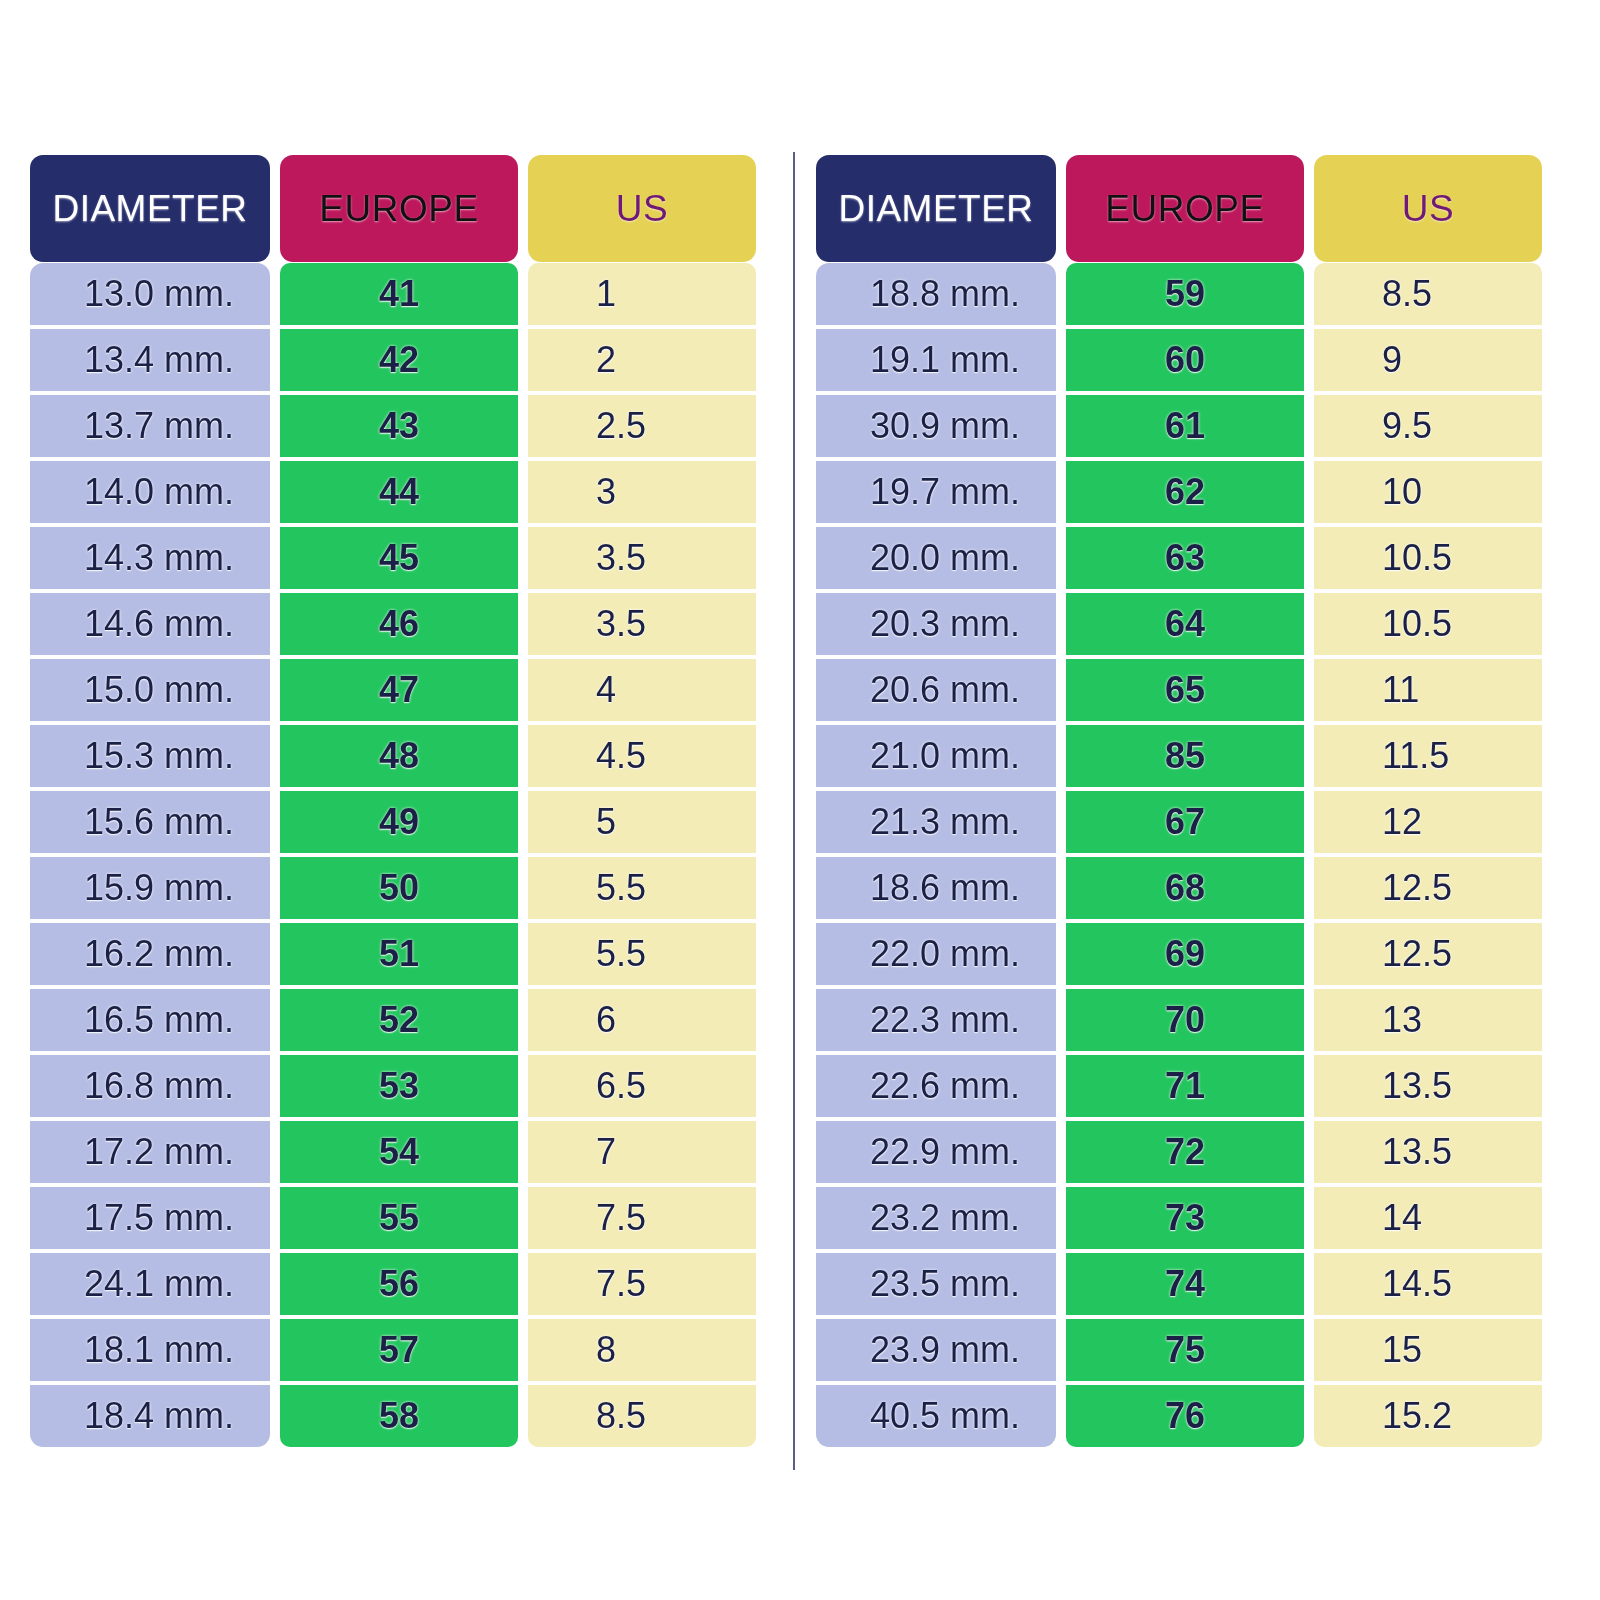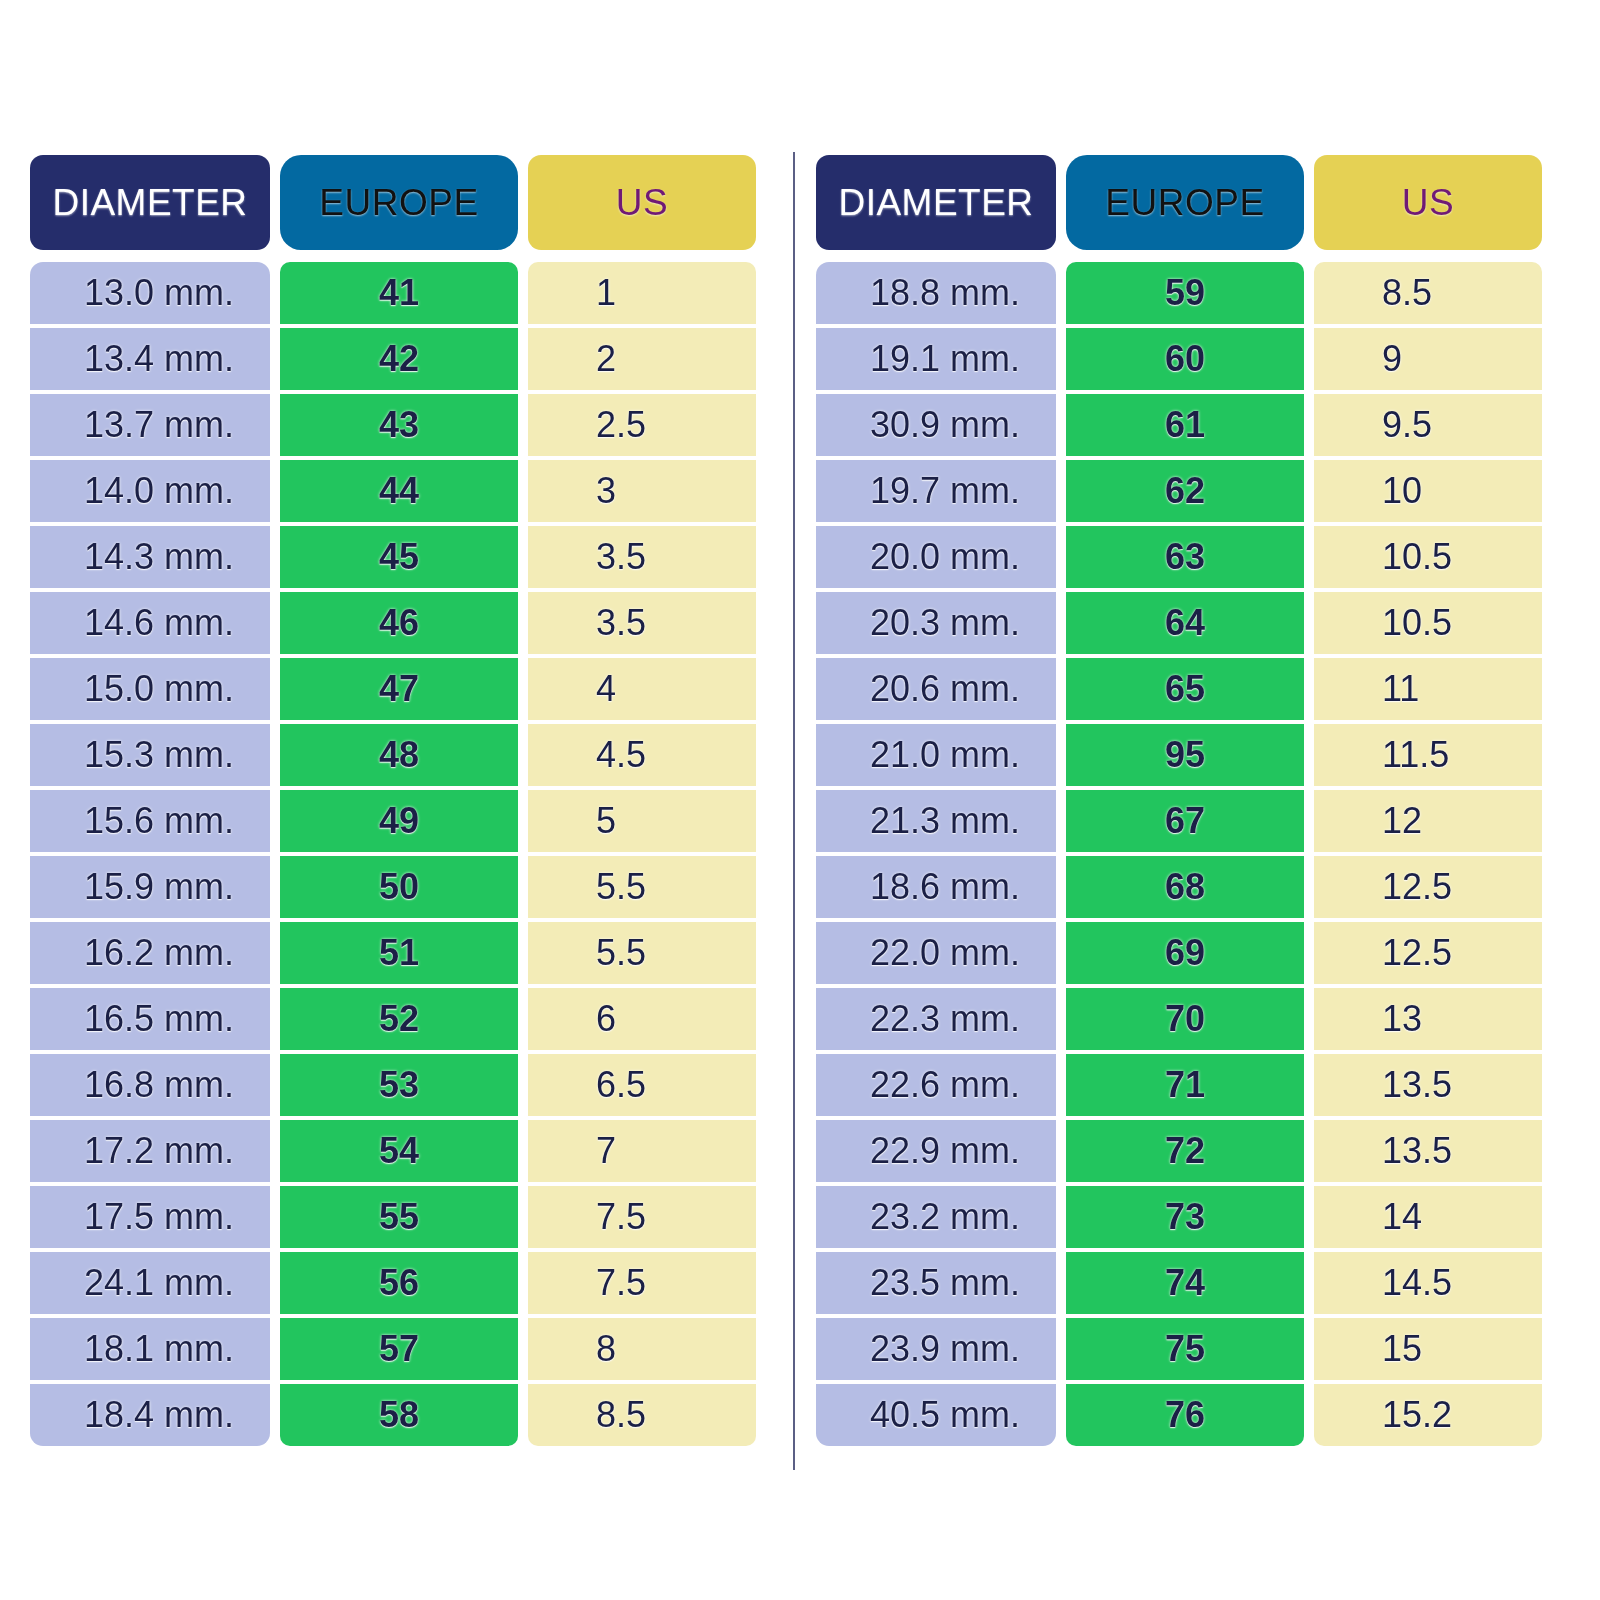--- a/index.html
+++ b/index.html
@@ -36,46 +36,45 @@
     top: 152px;
     width: 2px;
     height: 1318px;
     background: #5b5f85;
   }
 
   
   .thead {
     display: flex;
     gap: 10px;
-    height: 95px;
-    margin-bottom: 12px;
+    height: 107px;
+    margin-bottom: 1px;
   }
   .th {
     display: flex;
     align-items: center;
     justify-content: center;
     border-radius: 13px;
     box-sizing: border-box;
   }
   .th-diameter {
     width: 240px;
     background: #252d6b;
     color: #ffffff;
     font-size: 37px;
     letter-spacing: 0.5px;
     text-shadow: 0 1px 2px rgba(255,255,255,0.55);
   }
   .th-europe {
     width: 238px;
-    background: #0369a1;
+    background: #be185d;
     color: #111111;
     font-size: 37px;
     letter-spacing: 0.5px;
     text-shadow: 0 1px 2px rgba(255,255,255,0.6);
-    border-radius: 21px;
   }
   .th-us {
     width: 228px;
     background: #e5d154;
     color: #701a75;
     font-size: 37px;
     letter-spacing: 0.5px;
     text-shadow: 0 1px 2px rgba(255,255,255,0.6);
   }
 
@@ -269,21 +268,21 @@
           <div class="td td-europe">64</div>
           <div class="td td-us">10.5</div>
         </div>
         <div class="trow">
           <div class="td td-diameter">20.6 mm.</div>
           <div class="td td-europe">65</div>
           <div class="td td-us">11</div>
         </div>
         <div class="trow">
           <div class="td td-diameter">21.0 mm.</div>
-          <div class="td td-europe">95</div>
+          <div class="td td-europe">85</div>
           <div class="td td-us">11.5</div>
         </div>
         <div class="trow">
           <div class="td td-diameter">21.3 mm.</div>
           <div class="td td-europe">67</div>
           <div class="td td-us">12</div>
         </div>
         <div class="trow">
           <div class="td td-diameter">18.6 mm.</div>
           <div class="td td-europe">68</div>

